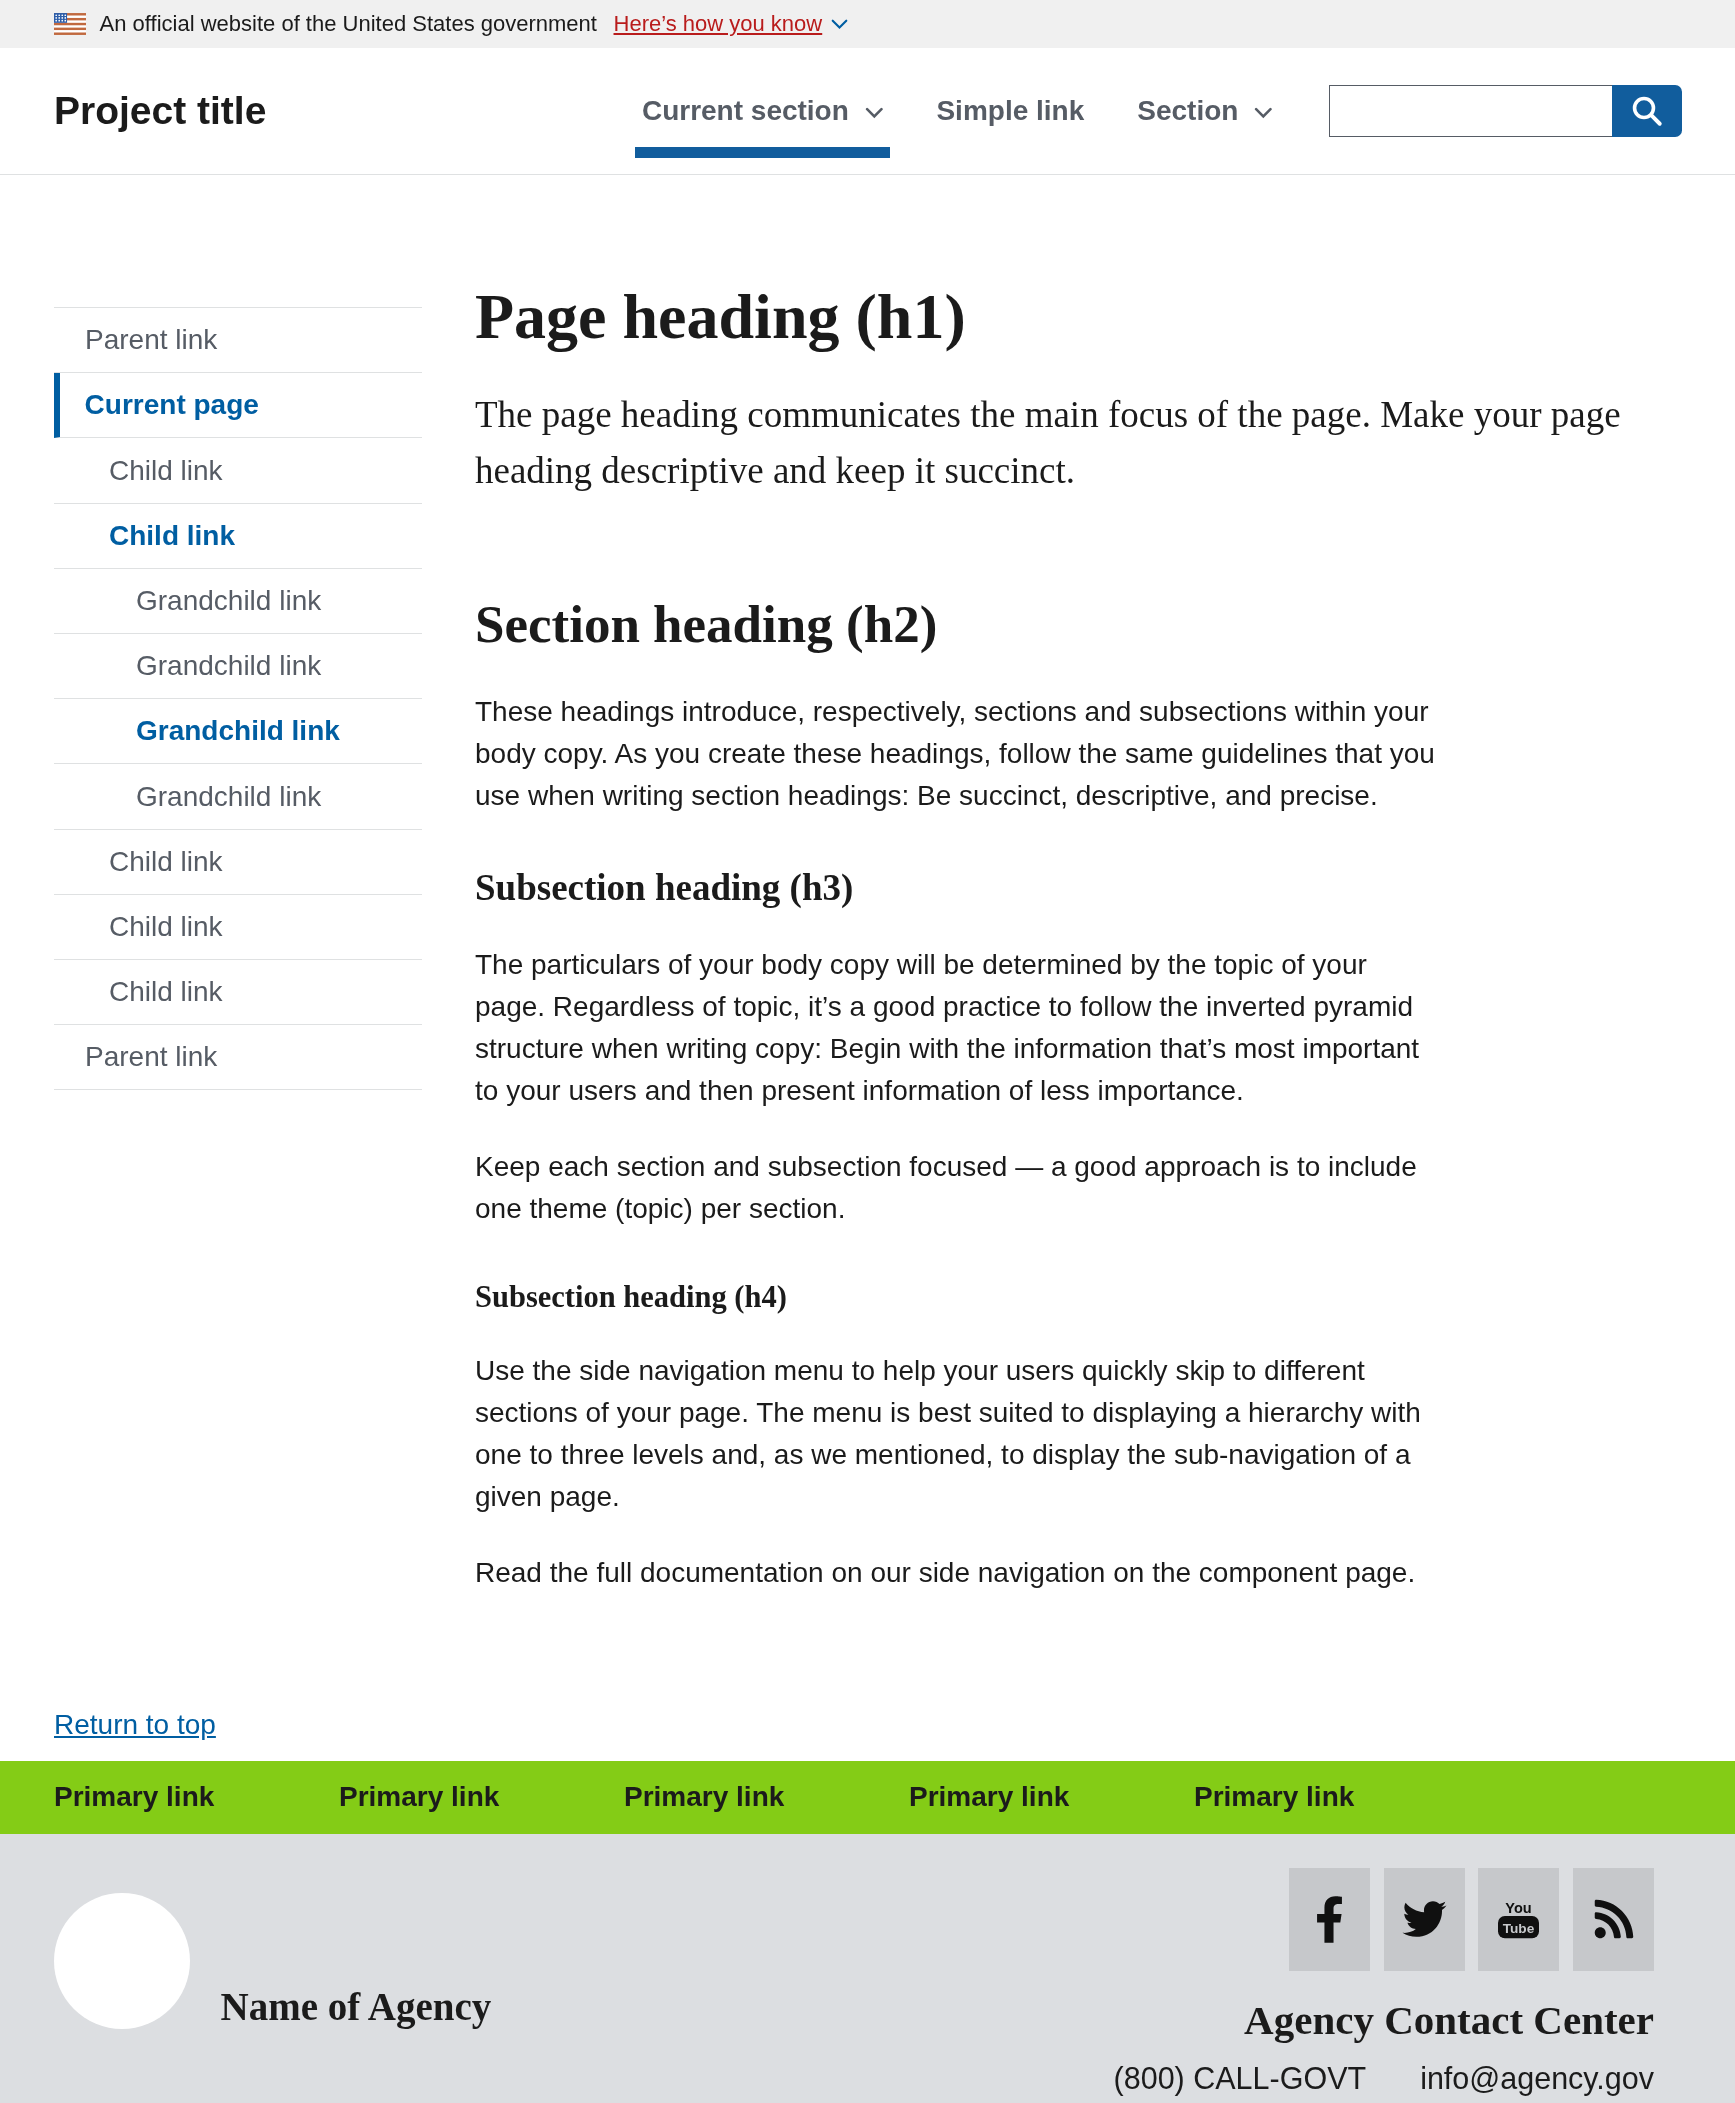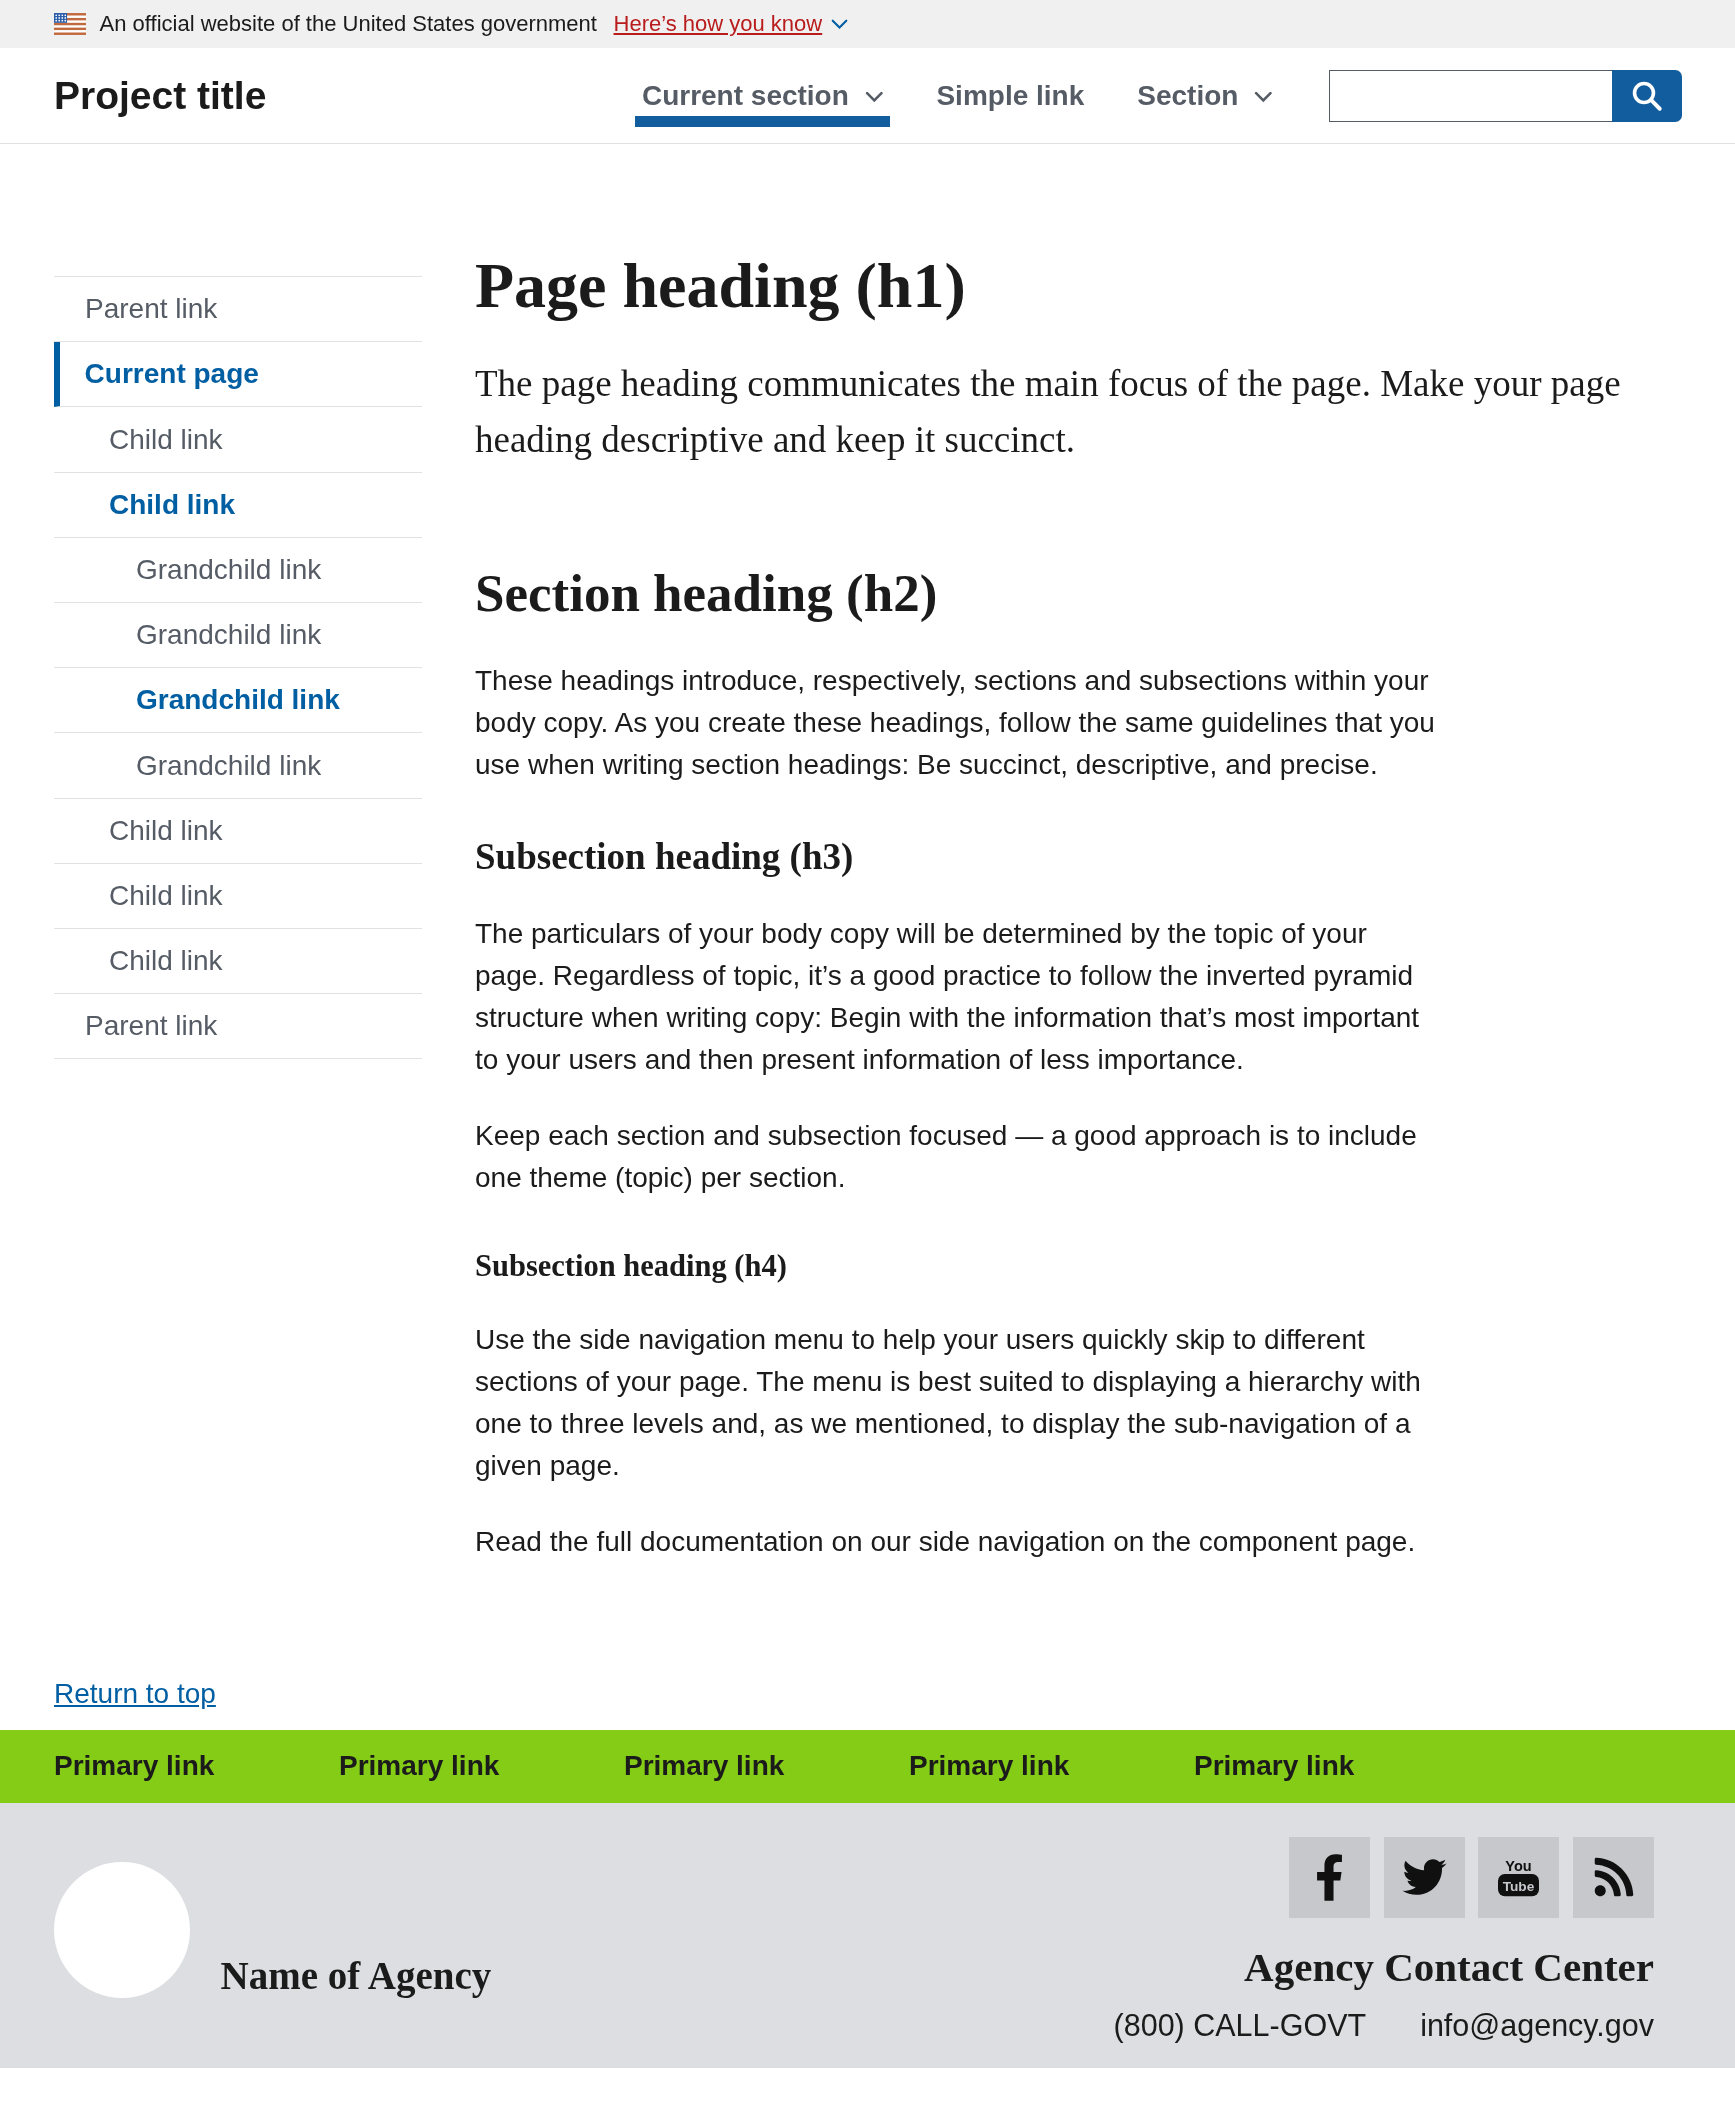--- a/index.html
+++ b/index.html
@@ -17,21 +17,21 @@
     padding:0 54px; gap:13.6px; font-size:22px; color:#1b1b1b;
   }
   .gov-banner .flag { flex:none; display:flex; }
   .gov-banner-link {
     color:#b91c1c; text-decoration:underline; display:inline-flex;
     align-items:center; gap:8.5px; margin-left:3px; cursor:pointer;
   }
 
   
   .site-header {
-    height:96px; display:flex; align-items:center; padding:16px 54px;
+    height:127px; display:flex; align-items:center; padding:16px 54px;
     border-bottom:1.7px solid #dfe1e2; position:relative; background:#fff;
   }
   .site-title { font-size:39px; font-weight:bold; color:#1b1b1b; }
   .primary-nav { margin-left:auto; display:flex; gap:53px; height:100%; align-items:stretch; }
   .nav-item {
     display:flex; align-items:center; gap:16px; position:relative;
     font-weight:bold; font-size:28px; color:#565c65; cursor:pointer;
   }
   .nav-item.current::after {
     content:""; position:absolute; left:-6.8px; right:-6.8px; bottom:0;
@@ -92,21 +92,21 @@
     background:#dcdee1; display:flex; justify-content:space-between;
     padding:34px 82px 25.4px 54px; min-height:264px;
   }
   .agency-block { display:flex; align-items:flex-end; gap:30.5px; margin-top:25.4px; align-self:flex-start; }
   .logo-circle { width:136px; height:136px; border-radius:50%; background:#fff; flex:none; }
   .agency-name { font-family:"Liberation Serif", serif; font-size:39px; font-weight:bold; color:#1b1b1b; }
 
   .contact-block { display:flex; flex-direction:column; align-items:flex-end; }
   .social-row { display:flex; gap:13.6px; }
   .social-sq {
-    width:81px; height:81px; background:#c6c8cb; display:flex;
+    width:81px; height:103px; background:#c6c8cb; display:flex;
     align-items:center; justify-content:center; cursor:pointer;
   }
   .contact-heading { font-family:"Liberation Serif", serif; font-size:41px; font-weight:bold; margin-top:25.4px; color:#1b1b1b; }
   .contact-info { display:flex; gap:54px; font-size:30.5px; margin-top:17px; color:#1b1b1b; }
   .contact-info a { cursor:pointer; }
 </style>
 </head>
 <body>
 
 <div class="gov-banner">

